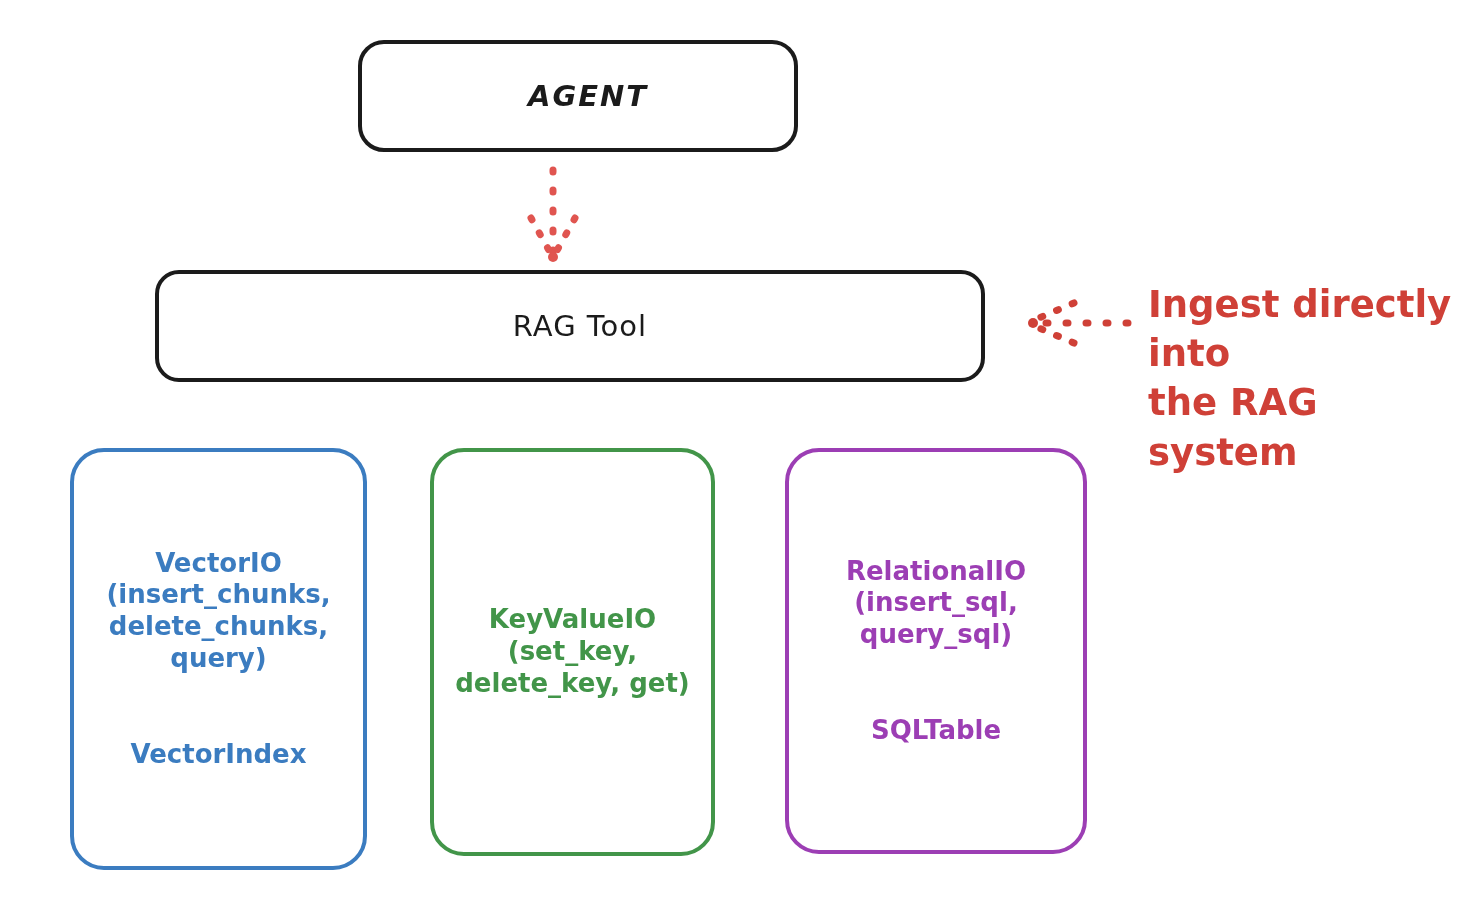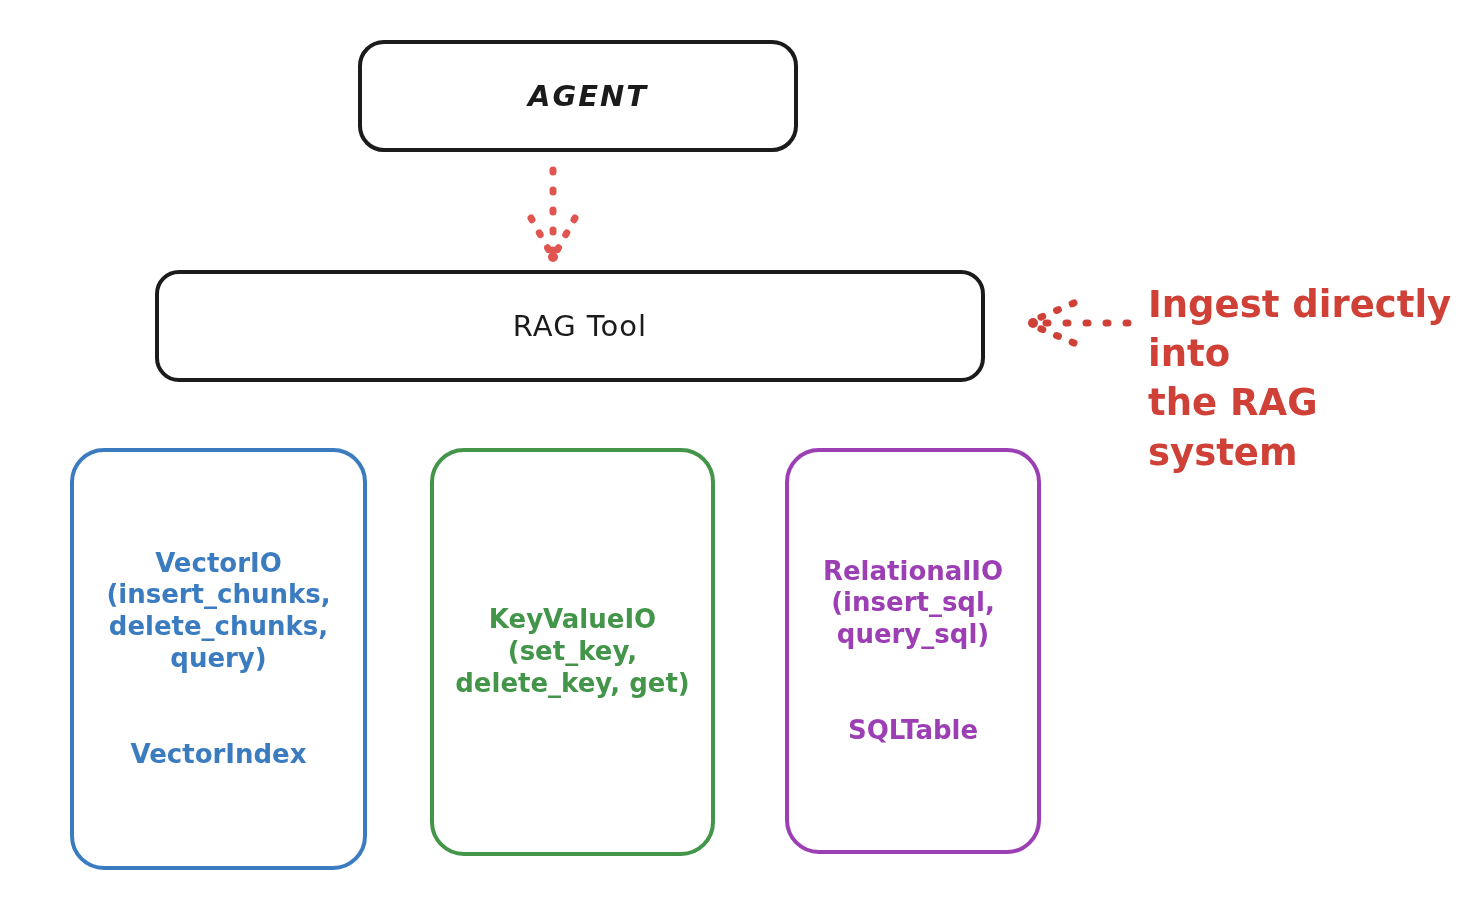--- a/index.html
+++ b/index.html
@@ -104,21 +104,21 @@
     width: 285px;
     height: 408px;
     border-color: #429549;
   }
   #keyvalueio-node .provider-title,
   #keyvalueio-node .provider-index { color: #429549; }
 
   #relationalio-node {
     left: 785px;
     top: 448px;
-    width: 256px;
+    width: 302px;
     height: 406px;
     border-color: #9c3eb4;
   }
   #relationalio-node .provider-title,
   #relationalio-node .provider-index { color: #9c3eb4; }
 
   
   #ingest-annotation {
     position: absolute;
     left: 1148px;

